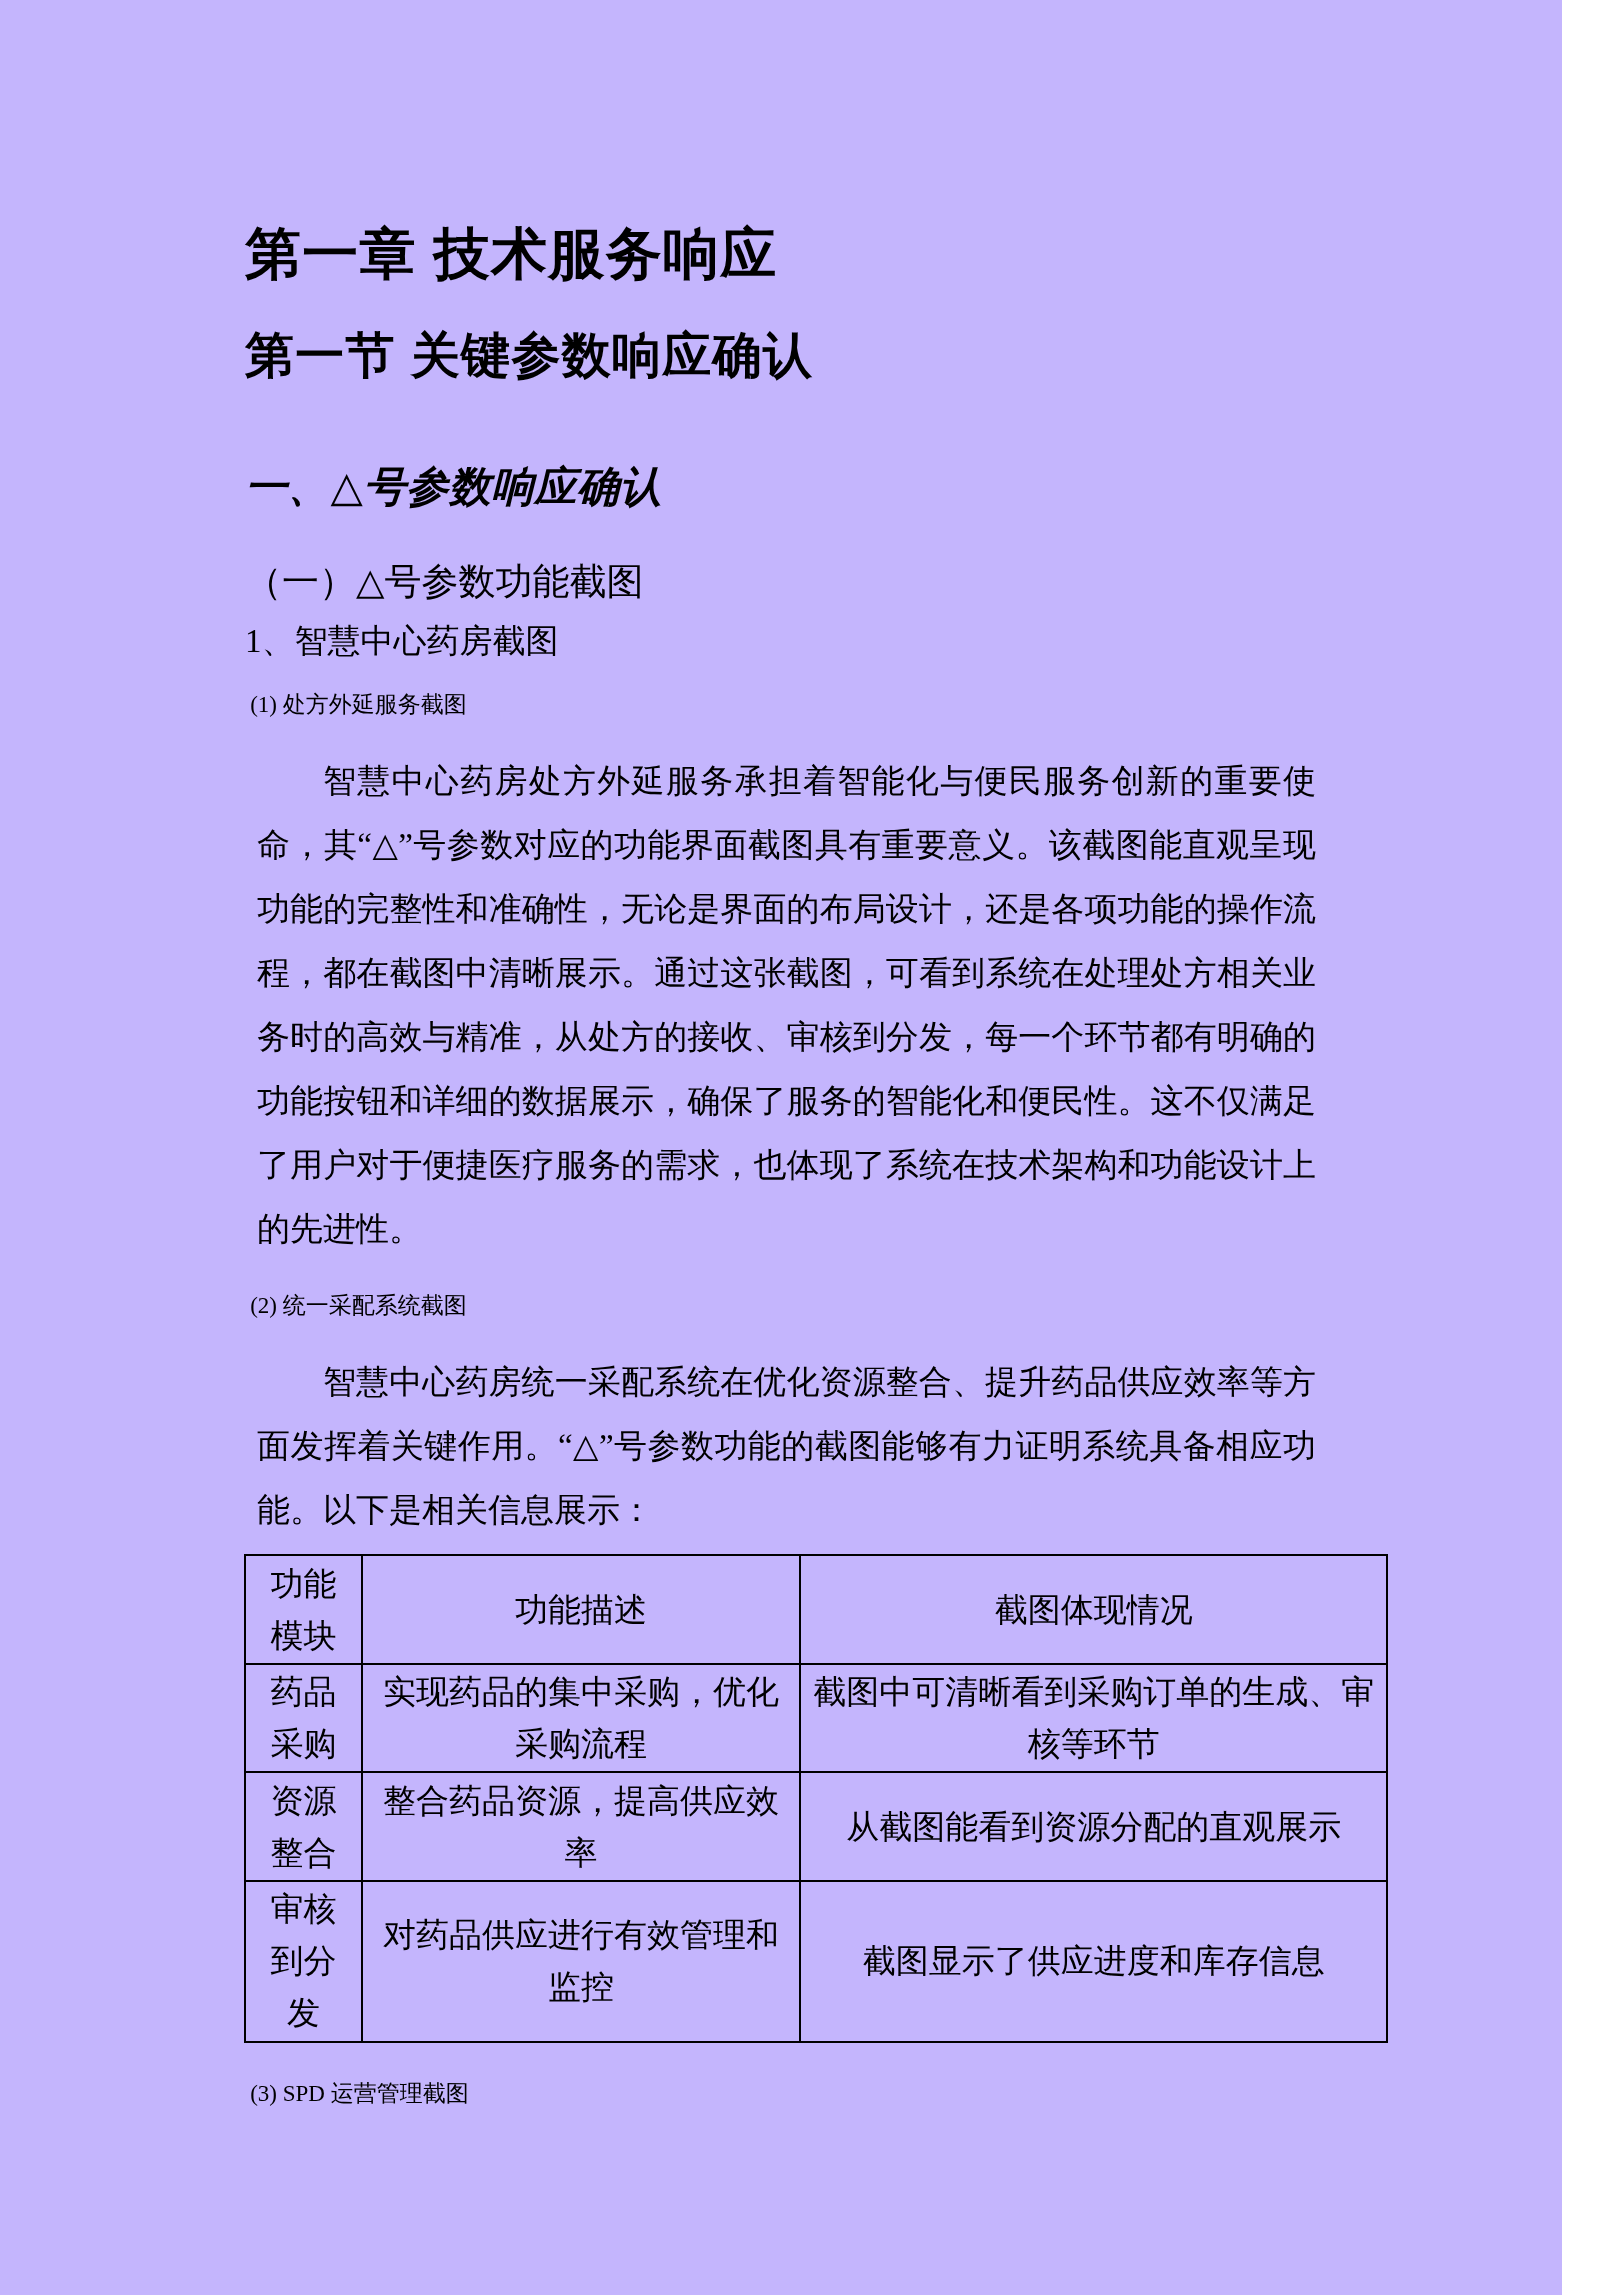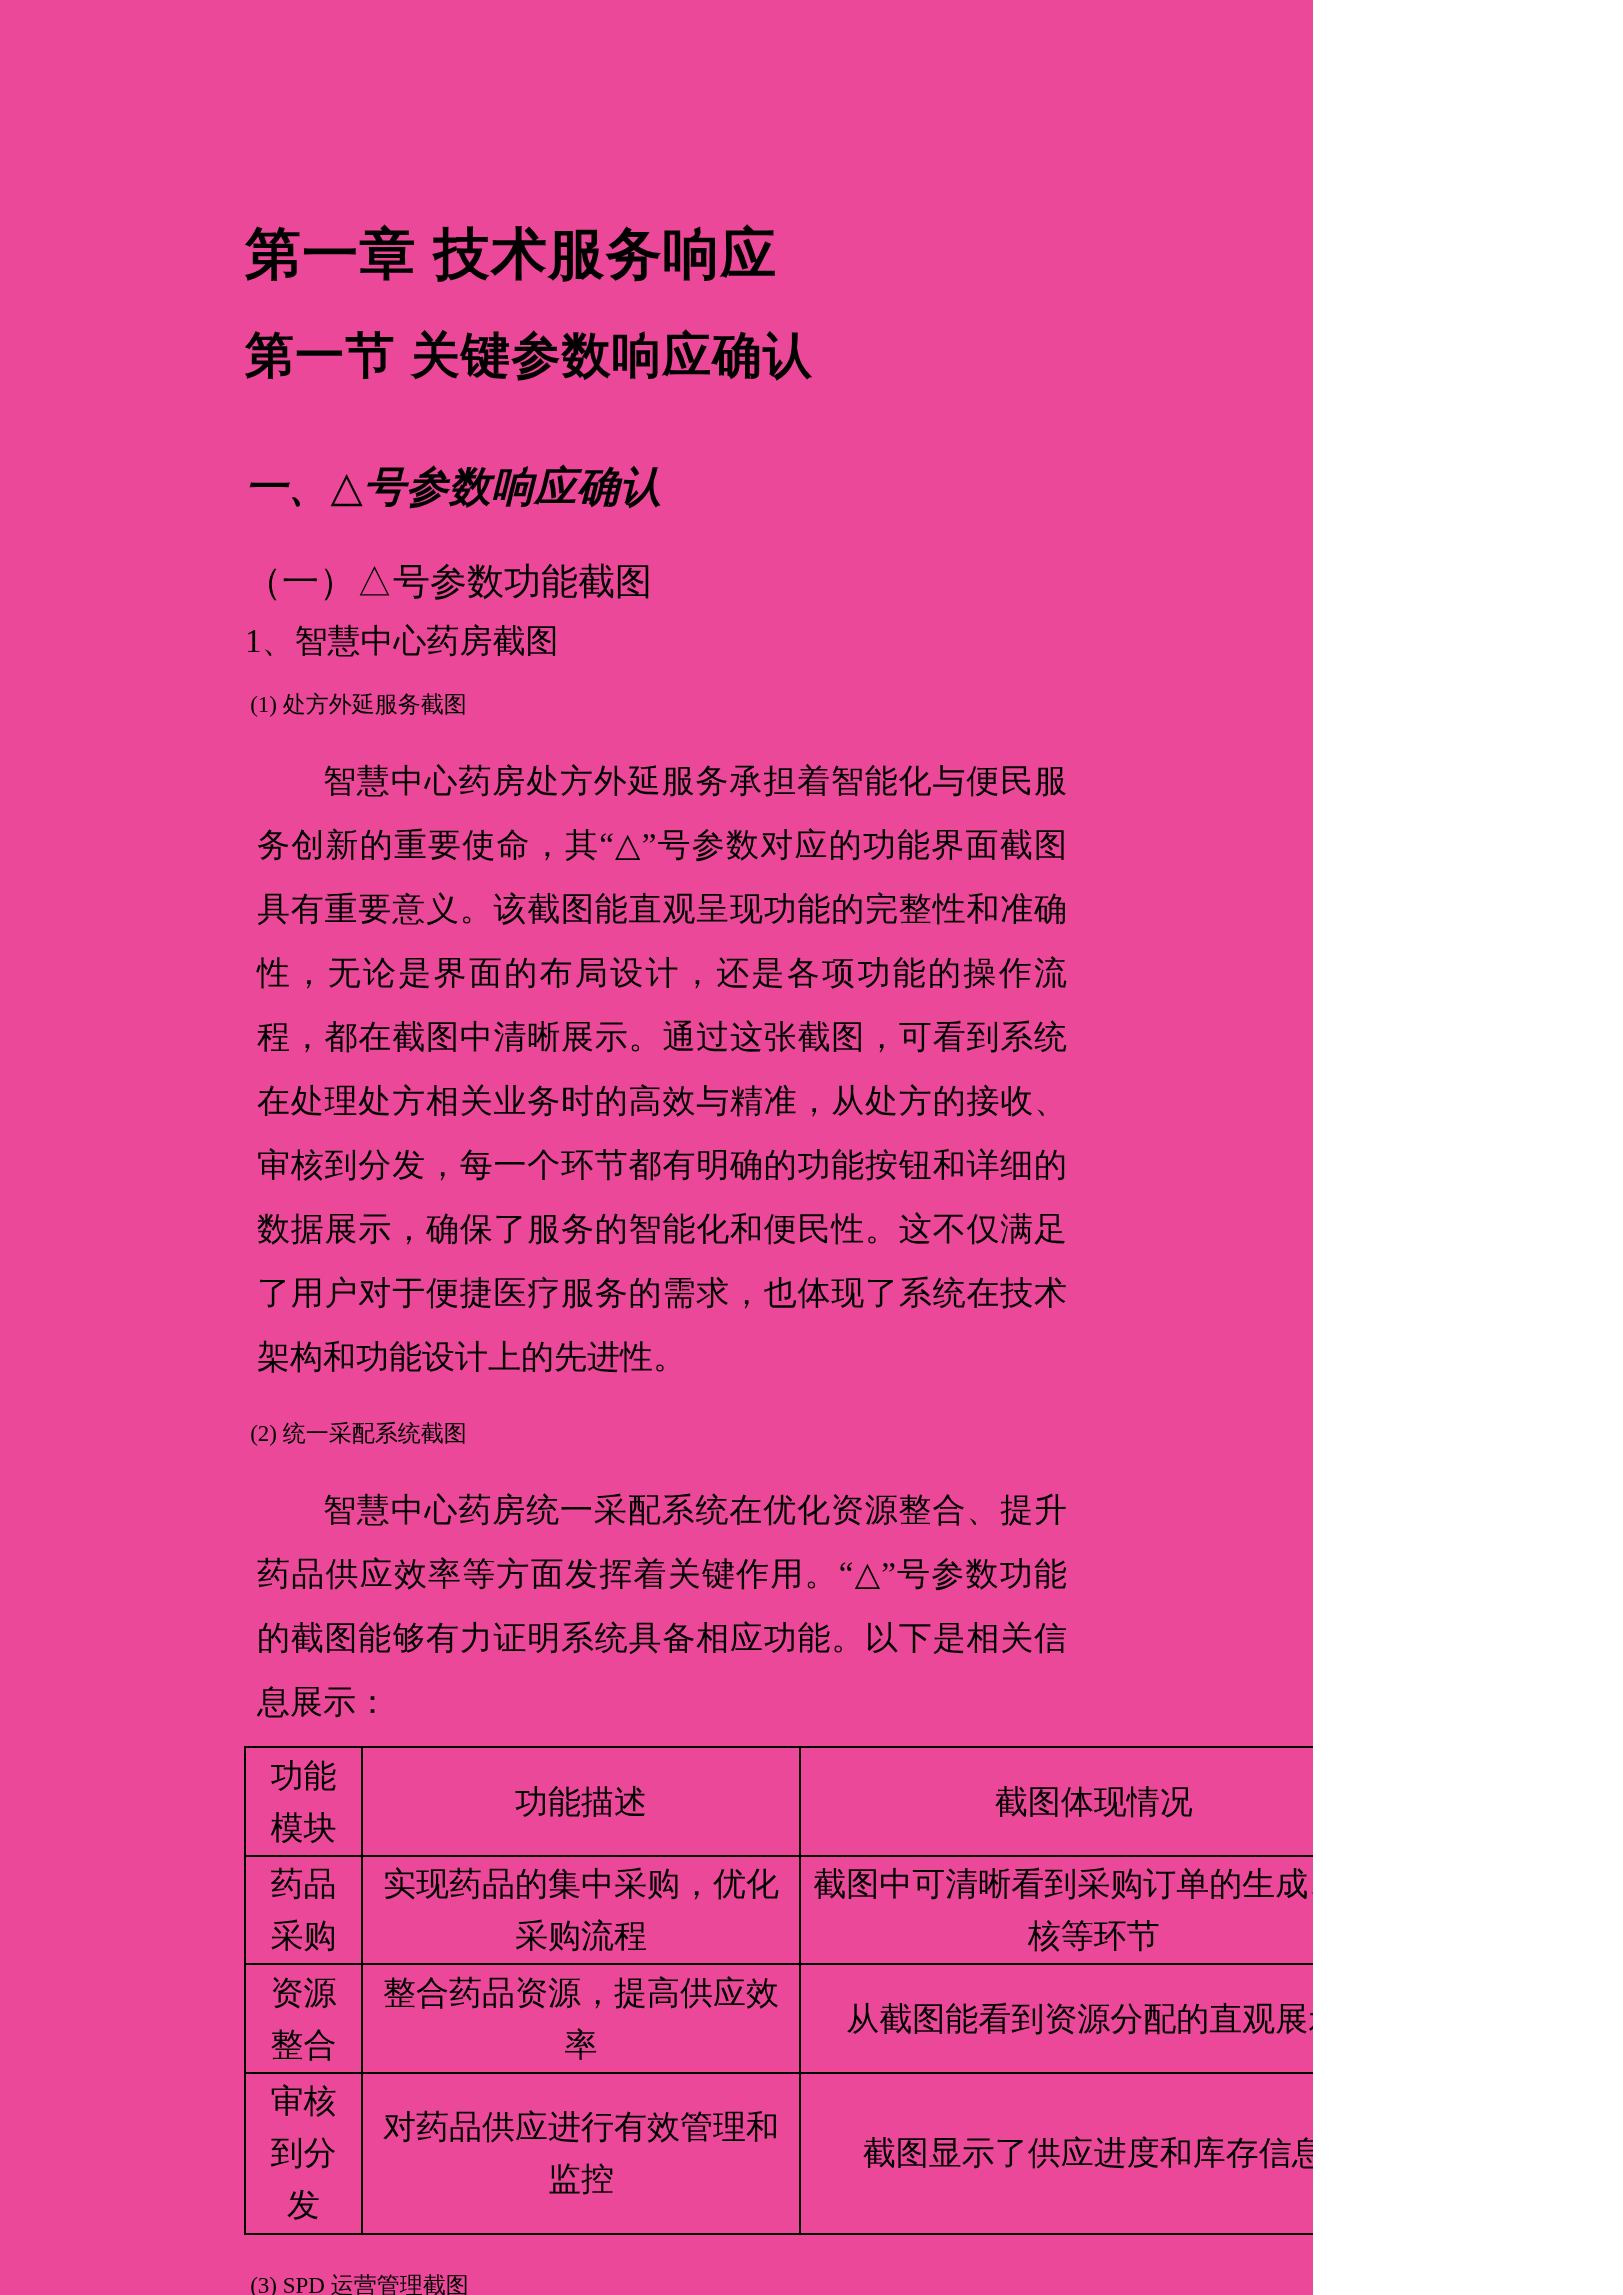--- a/index.html
+++ b/index.html
@@ -3,23 +3,23 @@
 <meta charset="utf-8">
 <title>Document Page</title>
 <style>
   html, body {
     margin: 0;
     padding: 0;
     background: #ffffff;
   }
   .page {
     position: relative;
-    width: 1313px;
+    width: 1562px;
     height: 2295px;
-    background: #ec4899;
+    background: #c4b5fd;
     color: #000000;
     box-sizing: border-box;
     padding: 219px 234px 0 245px;
     font-family: "Liberation Serif", "DejaVu Serif", serif;
     overflow: hidden;
   }
   
   .h-chapter {
     font-family: "Liberation Sans", "DejaVu Sans", sans-serif;
     font-size: 56px;
@@ -43,21 +43,20 @@
     line-height: 50px;
     margin: 0 0 46px 0;
     letter-spacing: 0.7px;
     font-style: italic;
   }
   .h-sub {
     font-size: 37px;
     font-weight: normal;
     line-height: 48px;
     margin: 0 0 3.3px 0;
-    font-family: Liberation Serif, serif;
   }
   .h-item {
     font-size: 33px;
     font-weight: normal;
     line-height: 64px;
     margin: 0;
   }
   .h-point {
     font-size: 23px;
     font-weight: normal;

